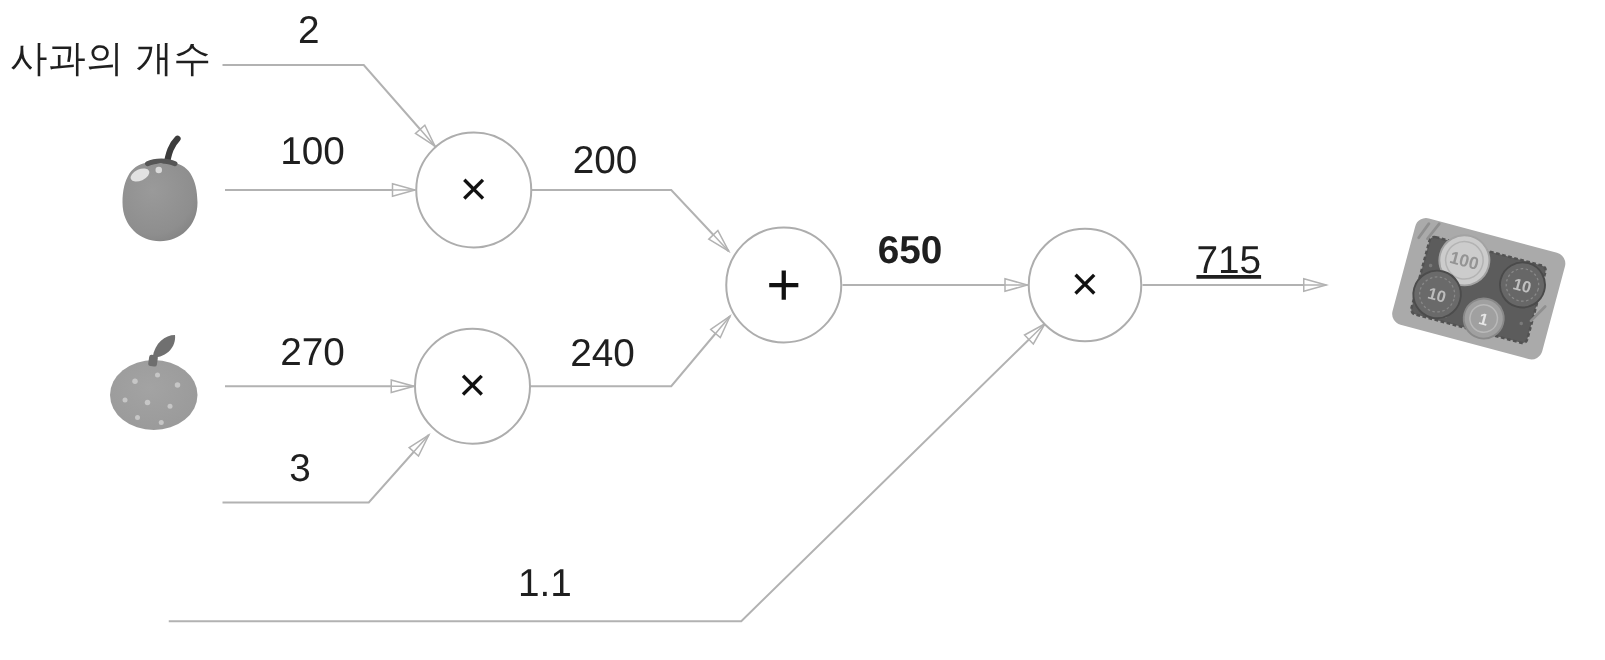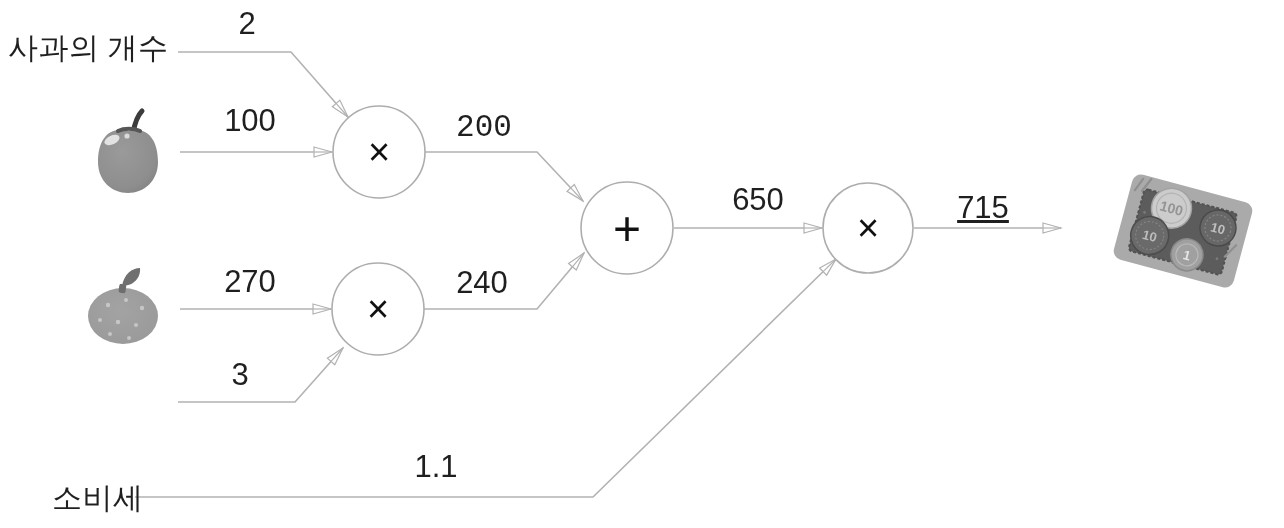--- a/index.html
+++ b/index.html
@@ -138,30 +138,29 @@
       </g>
 
       <g>
         <circle cx="10" cy="22" r="16" fill="#a0a0a0" stroke="#898989" stroke-width="1.5"></circle>
         <circle cx="10" cy="22" r="11" fill="none" stroke="#b9b9b9" stroke-width="1.2"></circle>
         <text x="10" y="27" text-anchor="middle" font-size="13" font-weight="bold" fill="#e6e6e6">1</text>
       </g>
     </g>
   </svg>
 
-  <div class="lbl korean" style="left:8px;top:32px;font-family:Liberation Serif, serif;">사과의 개수</div>
-  <div class="lbl korean" style="left:52px;top:482px;">소비세</div>
+  <div class="lbl korean" style="left:8px;top:32px;">사과의 개수</div>
 
   <div class="lbl num" style="left:247px;top:8px;">2</div>
   <div class="lbl num" style="left:250px;top:105px;">100</div>
-  <div class="lbl num" style="left:484px;top:112px;font-family:Liberation Mono, monospace;">200</div>
+  <div class="lbl num" style="left:484px;top:112px;">200</div>
   <div class="lbl num" style="left:250px;top:266px;">270</div>
   <div class="lbl num" style="left:240px;top:359px;">3</div>
   <div class="lbl num" style="left:482px;top:267px;">240</div>
-  <div class="lbl num" style="left:758px;top:184px;">650</div>
+  <div class="lbl num" style="left:728px;top:184px;font-weight:bold;">650</div>
   <div class="lbl num" style="left:424px;top:451px;margin-left:12px;">1.1</div>
   <div class="lbl num" style="left:983px;top:192px;text-decoration:underline;">715</div>
 
   <div class="op mul" style="left:349px;top:122px;">×</div>
   <div class="op mul" style="left:348px;top:279px;">×</div>
   <div class="op add" style="left:597px;top:198px;">+</div>
   <div class="op mul" style="left:838px;top:198px;">×</div>
 
 </div>
 

